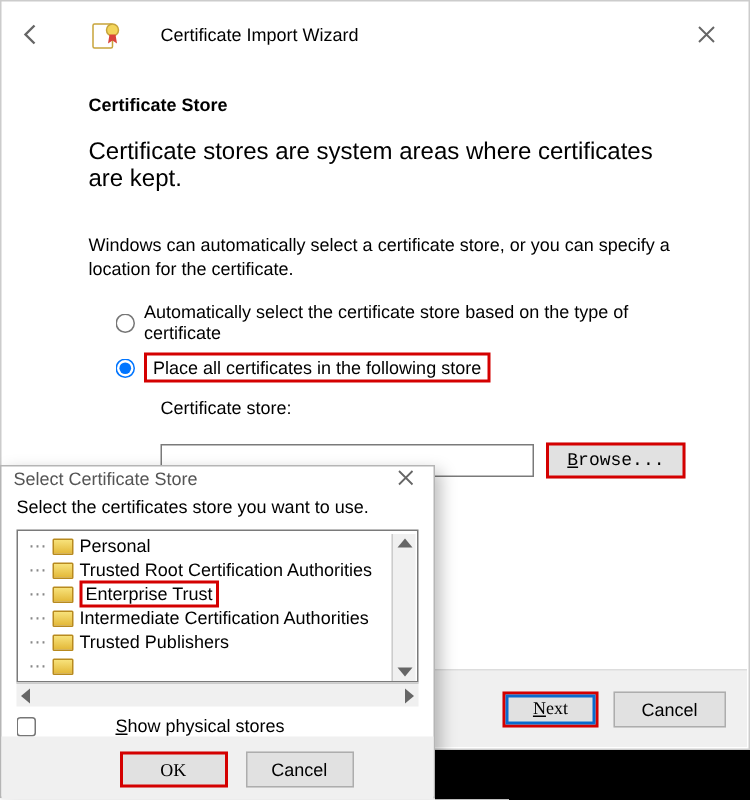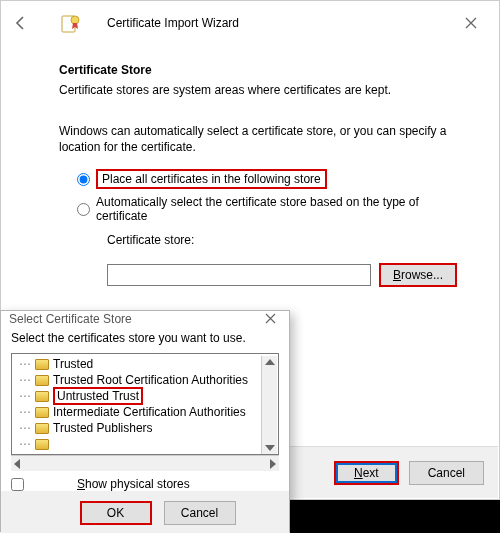--- a/index.html
+++ b/index.html
@@ -33,50 +33,50 @@
     width: 22px; height: 22px; margin-right: 6px;
     display:flex; align-items:center; justify-content:center;
   }
   .wizard-header .title { color:#000; font-size:12px; }
   .wizard-header .close-x {
     margin-left:auto; width:40px; height:20px;
     display:flex; align-items:center; justify-content:center;
     color:#666; font-size:14px;
   }
   .wizard-body { padding: 18px 42px 0 58px; }
-  .section-title { font-weight:600; margin-bottom:6px; font-size:12px; }
-  .section-desc { margin-bottom:26px; font-size:12px; }
+  .section-title { font-weight:600; margin-bottom:16px; font-size:12px; }
+  .section-desc { margin-bottom:26px; font-size:16px; }
   .lead { margin-bottom:14px; font-size:12px; line-height:1.35; }
   .opt { display:flex; align-items:center; margin:4px 0 6px 18px; font-size:12px; }
   .opt input[type=radio]{ margin:0 6px 0 0; width:13px; height:13px; }
   .opt .red-box-inline { border:2px solid #d40000; padding:1px 4px; }
   .sub-label { margin: 10px 0 16px 48px; font-size:12px; }
   .store-row { display:flex; align-items:center; margin-left:48px; }
   .store-input {
     width:280px; height:22px; border:1px solid #7a7a7a; padding:1px 4px;
     background:#fff; font-family:inherit; font-size:12px;
   }
   .browse-btn {
     margin-left:8px; height:24px; padding:0 12px;
     border:2px solid #d40000; background:#e1e1e1;
-    font-family:Liberation Sans, sans-serif; font-size:12px;
+    font-family:Liberation Mono, monospace; font-size:12px;
   }
 
   .wizard-footer {
     position:absolute; left:1px; right:1px; bottom:1px; height:52px;
     border-top:1px solid #ddd; background:#f0f0f0;
     display:flex; align-items:center; justify-content:flex-end;
     padding:0 14px; gap:10px;
   }
   .btn {
     height:24px; padding:0 18px;
     background:#e1e1e1; border:1px solid #adadad;
     font-family:inherit; font-size:12px;
   }
-  .btn.primary { border:2px solid #d40000; }
+  .btn.primary { border:2px solid #d40000;font-family:Liberation Serif, serif; }
   .underline-char { text-decoration:underline; }
   .bold-blue { outline:2px solid #0a6acc; outline-offset:-4px; }
 
   
   .dlg {
     position:absolute; left:0; top:310px;
     width:290px; height:222px;
     background:#fff; border:1px solid #b5b5b5;
     box-shadow: 4px 4px 10px rgba(0,0,0,0.25);
     display:flex; flex-direction:column;
@@ -166,27 +166,27 @@
     </div>
   </div>
 
   <div class="wizard-body">
     <div class="section-title">Certificate Store</div>
     <div class="section-desc">Certificate stores are system areas where certificates are kept.</div>
 
     <div class="lead">Windows can automatically select a certificate store, or you can specify a location for the certificate.</div>
 
     <label class="opt">
+      <input type="radio" name="storeopt" style="">
+      <span>Automatically select the certificate store based on the type of certificate</span>
+    </label>
+
+    <label class="opt">
       <input type="radio" name="storeopt" checked="" style="">
       <span class="red-box-inline">Place all certificates in the following store</span>
-    </label>
-
-    <label class="opt">
-      <input type="radio" name="storeopt" style="">
-      <span>Automatically select the certificate store based on the type of certificate</span>
     </label>
 
     <div class="sub-label">Certificate store:</div>
     <div class="store-row">
       <input class="store-input" value="" style="">
       <button class="browse-btn"><span class="underline-char">B</span><span>rowse...</span></button>
     </div>
   </div>
 
   <div class="wizard-footer">
@@ -205,31 +205,31 @@
     </span>
   </div>
   <div class="dlg-body">
     <div class="dlg-msg">Select the certificates store you want to use.</div>
 
     <div class="tree-wrap">
       <div class="tree">
         <div class="tree-line">
             <span class="indent">⋯</span>
             <span class="icon-folder"></span>
-            <span class="label">Trusted</span>
+            <span class="label">Personal</span>
           </div>
         <div class="tree-line">
             <span class="indent">⋯</span>
             <span class="icon-folder"></span>
             <span class="label">Trusted Root Certification Authorities</span>
           </div>
         <div class="tree-line selected">
             <span class="indent">⋯</span>
             <span class="icon-folder"></span>
-            <span class="label">Untrusted Trust</span>
+            <span class="label">Enterprise Trust</span>
           </div>
         <div class="tree-line">
             <span class="indent">⋯</span>
             <span class="icon-folder"></span>
             <span class="label">Intermediate Certification Authorities</span>
           </div>
         <div class="tree-line">
             <span class="indent">⋯</span>
             <span class="icon-folder"></span>
             <span class="label">Trusted Publishers</span>

